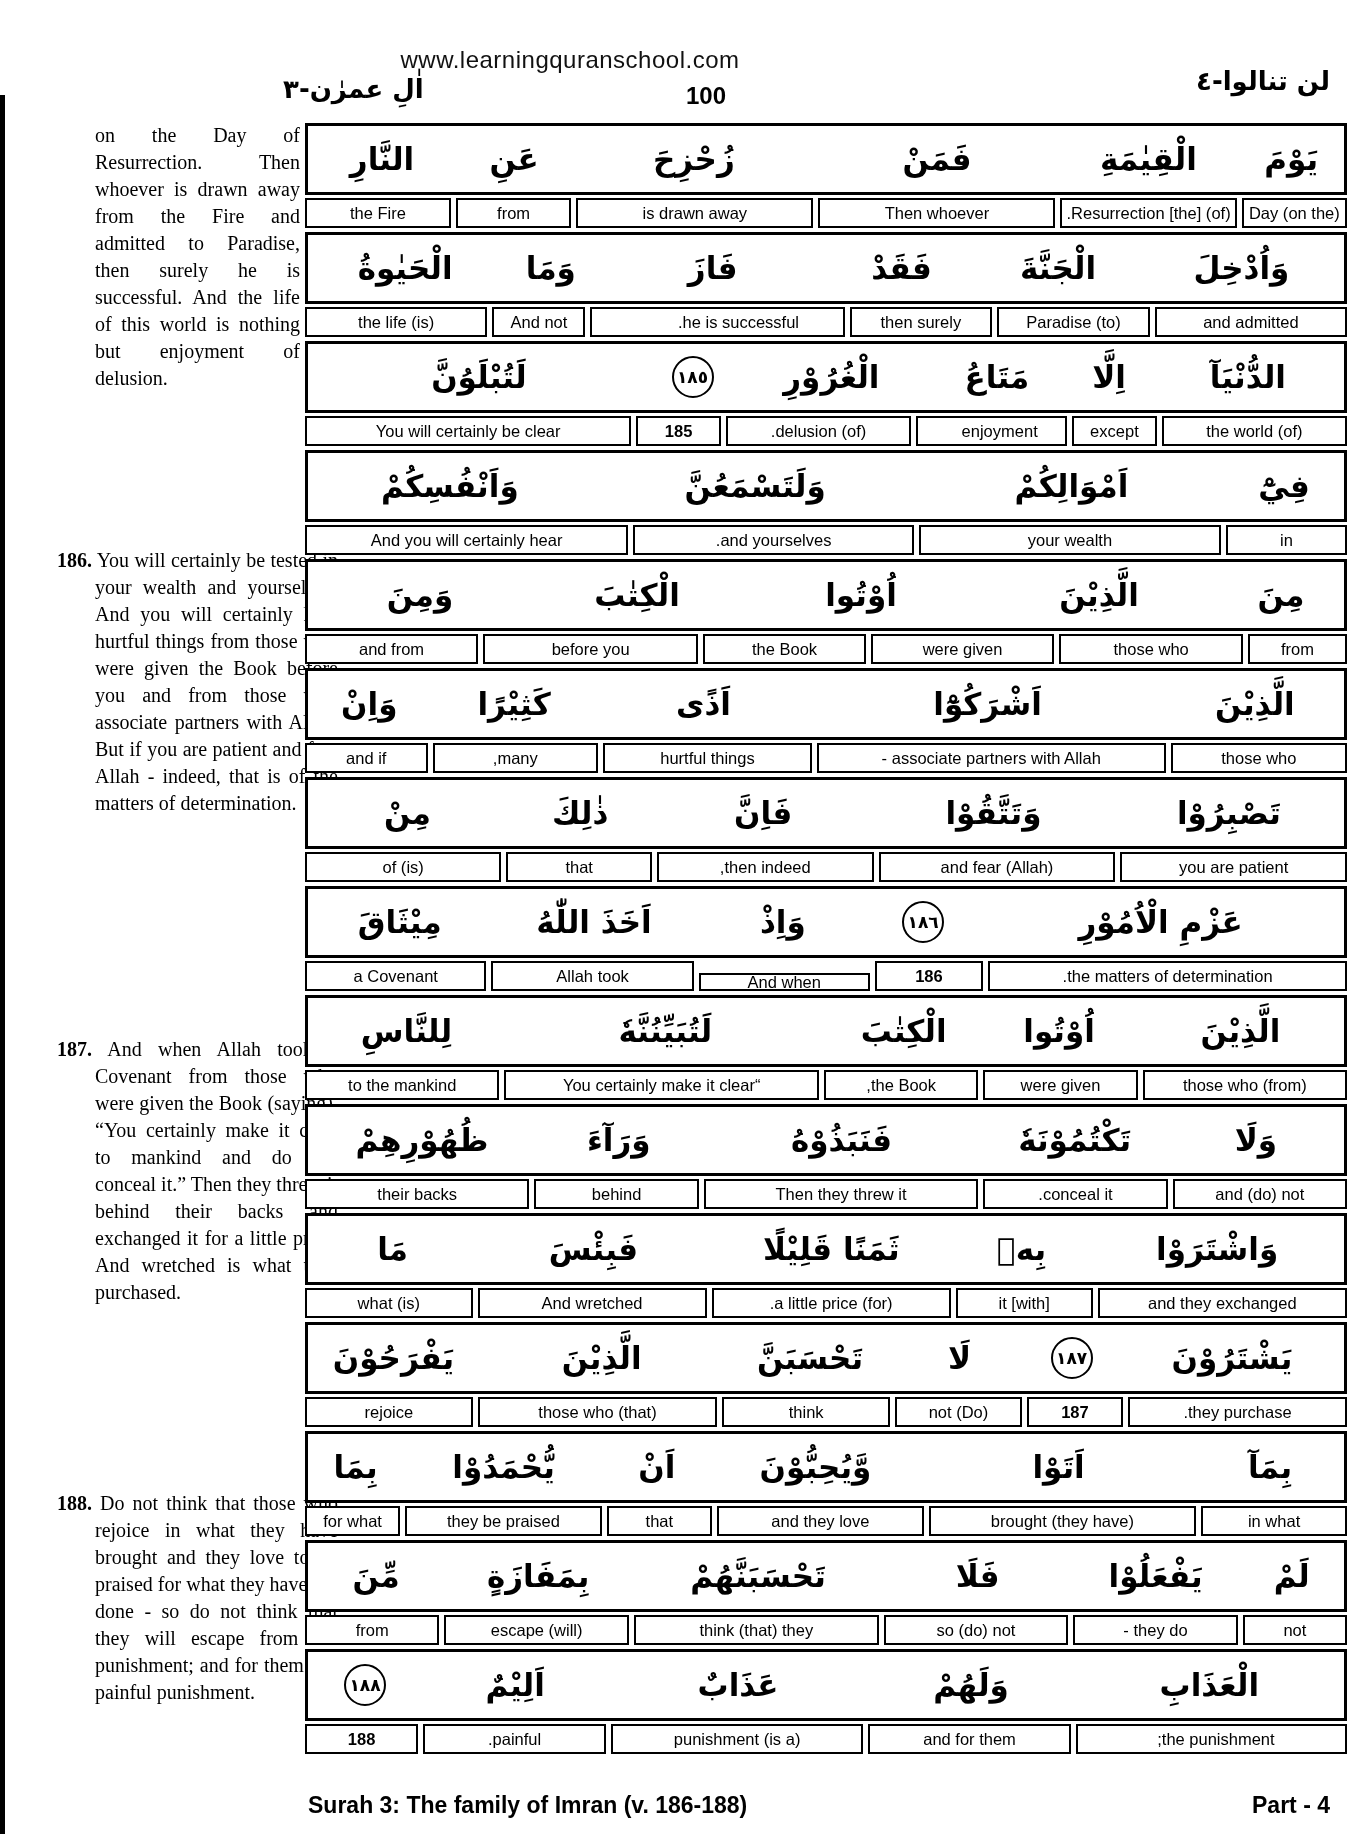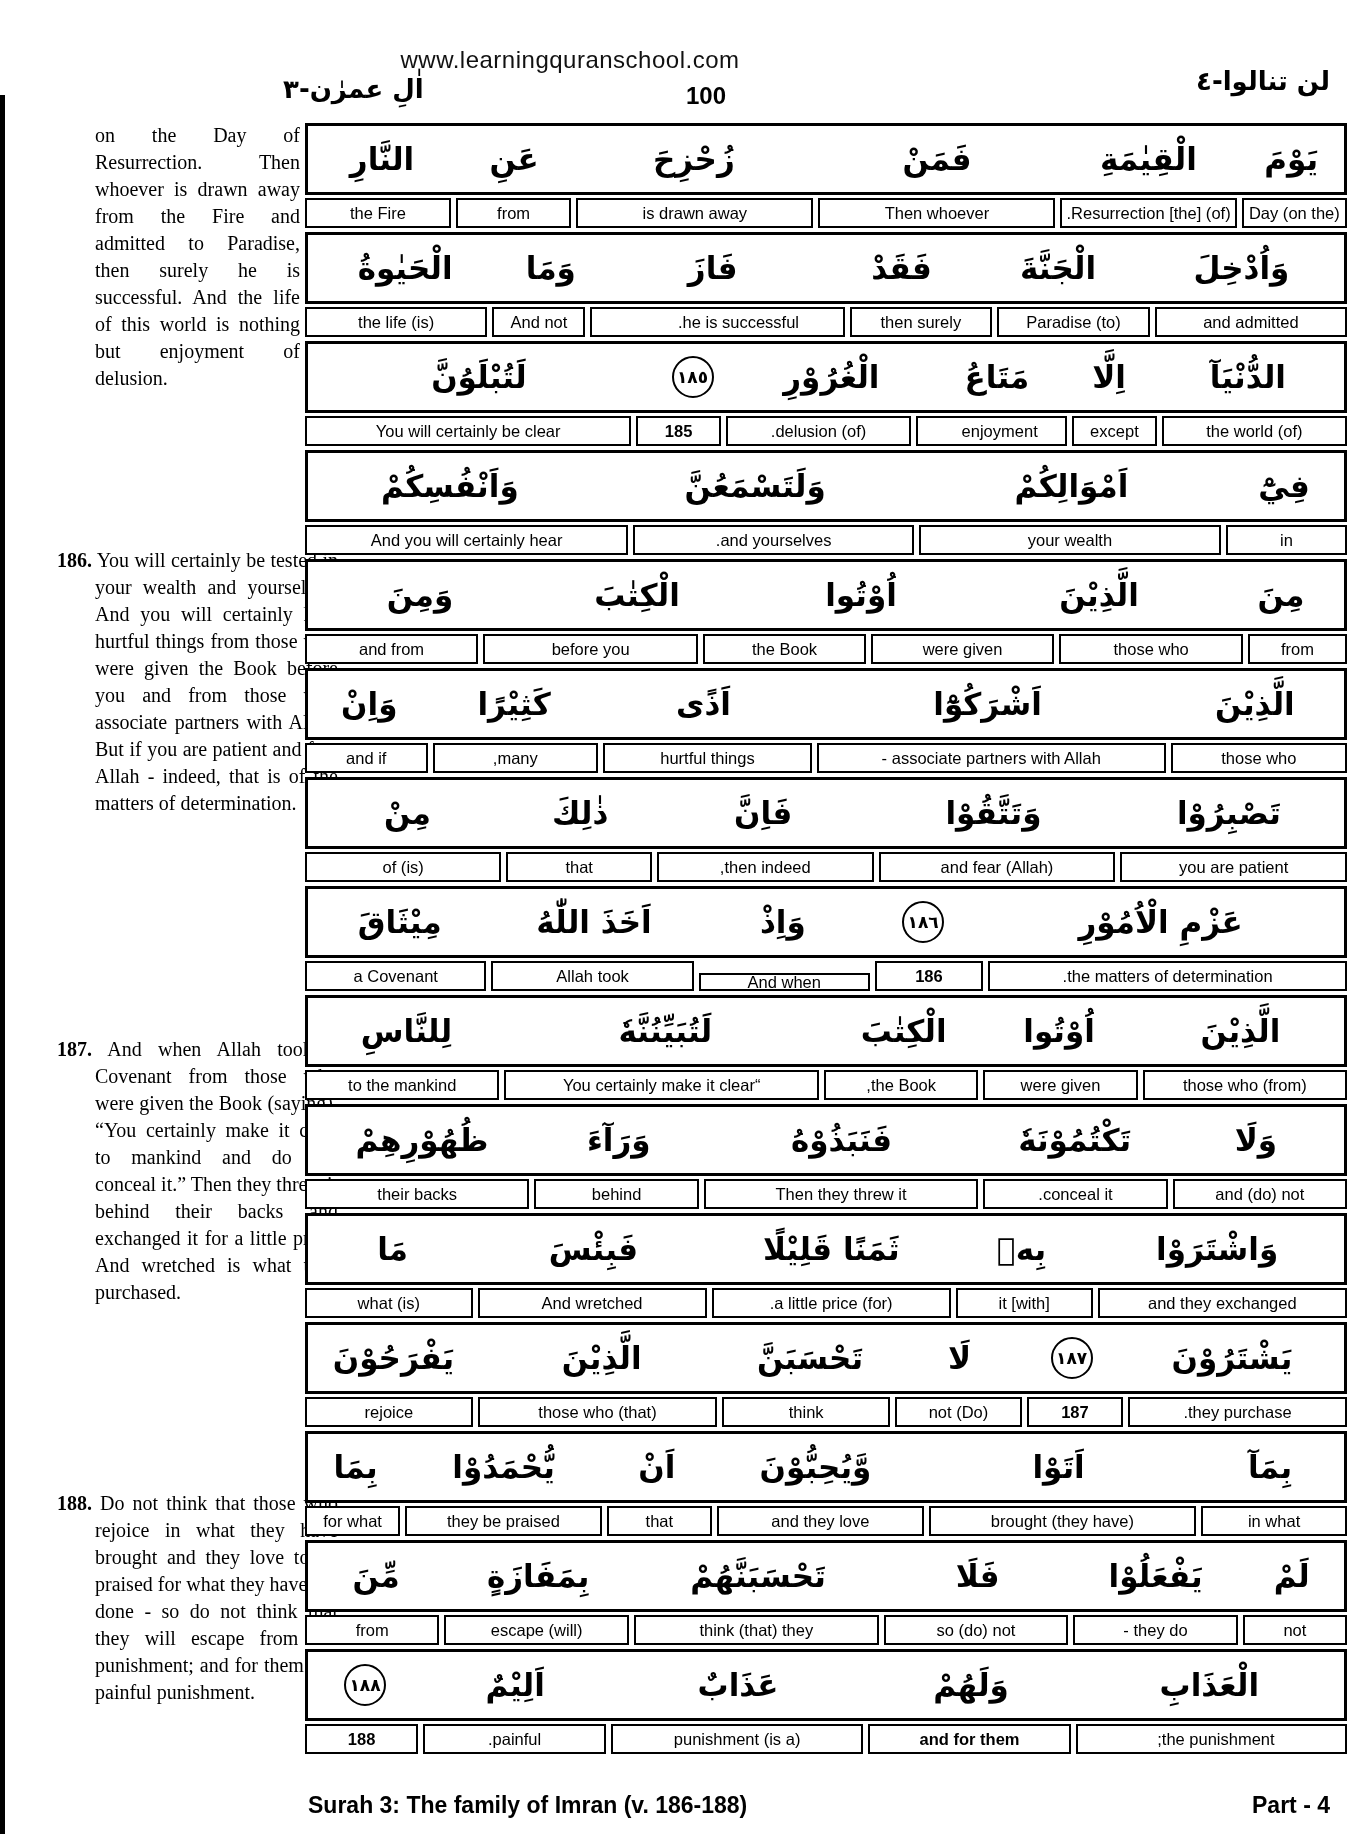--- a/index.html
+++ b/index.html
@@ -456,21 +456,21 @@
           </div>
           <div class="ar-cell" style="flex: 18 1 0%;">
             <span class="ar-word">اَلِيْمٌ</span>
           </div>
           <div class="ar-cell" style="flex: 11 1 0%;">
             <span class="vcircle">١٨٨</span>
           </div>
         </div>
         <div class="tr-row">
           <div class="tr-cell" style="flex: 26 1 0%; padding-left: 9px;">the punishment;</div>
-          <div class="tr-cell" style="flex: 20 1 0%; font-weight: bold;">and for them</div>
+          <div class="tr-cell" style="flex: 20 1 0%;">and for them</div>
           <div class="tr-cell" style="flex: 25 1 0%;">(is a) punishment</div>
           <div class="tr-cell" style="flex: 18 1 0%;">painful.</div>
           <div class="tr-cell num" style="flex: 11 1 0%;">188</div>
         </div>
       </div>
     </div>
 
   <div class="footer-left">Surah 3: The family of Imran (v. 186-188)</div>
   <div class="footer-right">Part - 4</div>
 </div>

